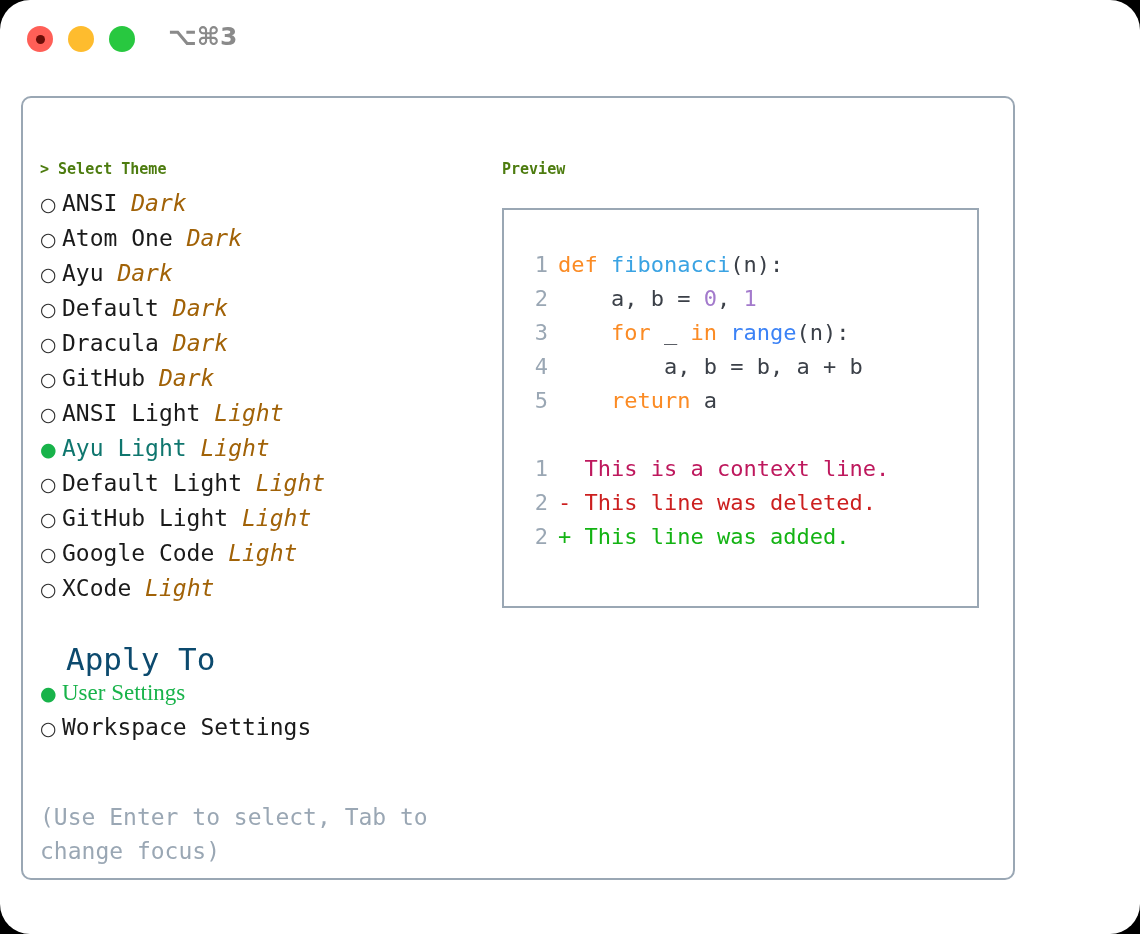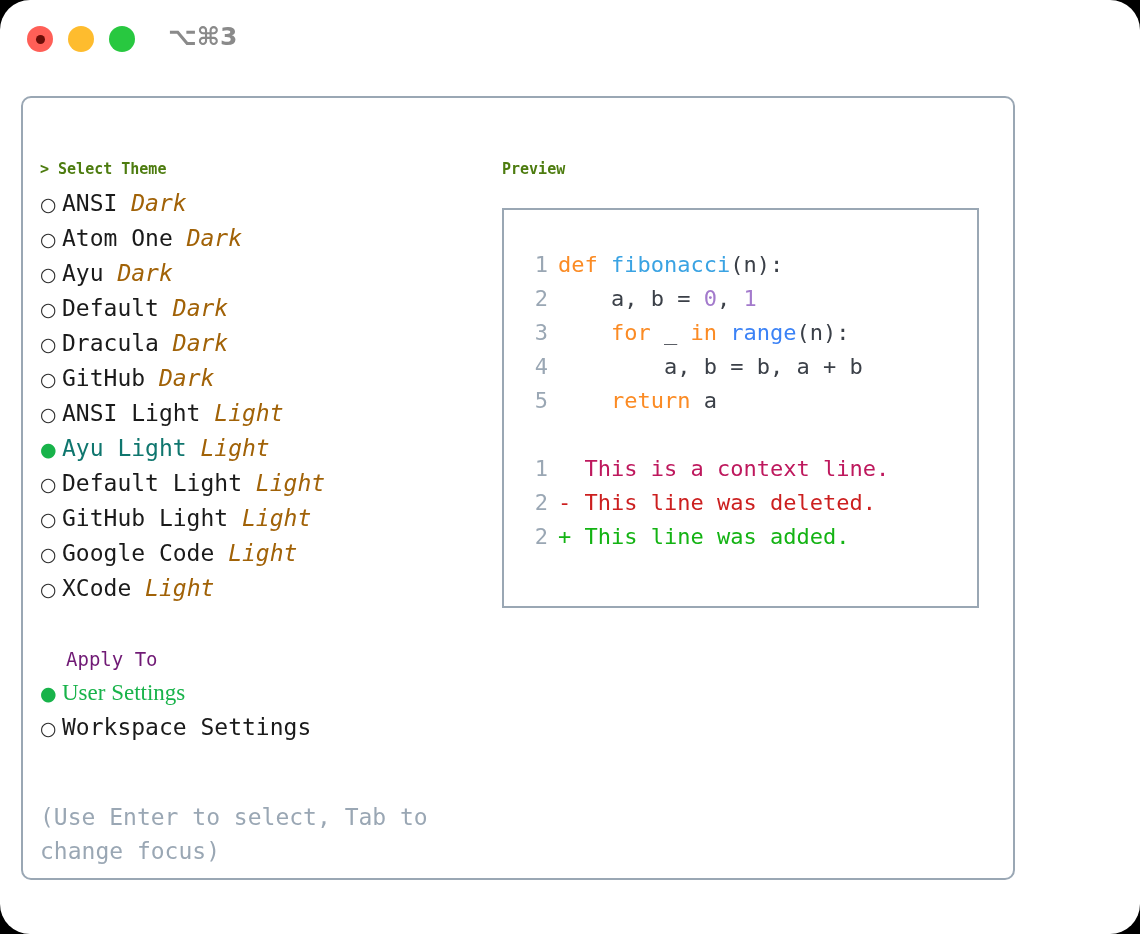--- a/index.html
+++ b/index.html
@@ -112,22 +112,22 @@
     font-size: 19px;
     font-family: "DejaVu Sans", "Liberation Sans", sans-serif;
   }
   .bullet.on { color: #18b34a; }
   .theme-name { color: #1a1a1a; }
   .theme-row.selected .theme-name { color: #0f766e; }
   .theme-kind { color: #a16207; font-style: italic; }
 
   .apply-block { margin-top: 36px; }
   .apply-head {
-    font-size: 19px;
-    color: #701a75;
+    font-size: 31px;
+    color: #0c4a6e;
     line-height: 34px;
     padding-left: 26px;
     white-space: pre;
   }
   .apply-row {
     display: flex;
     align-items: baseline;
     line-height: 34px;
     font-size: 23px;
     white-space: pre;

